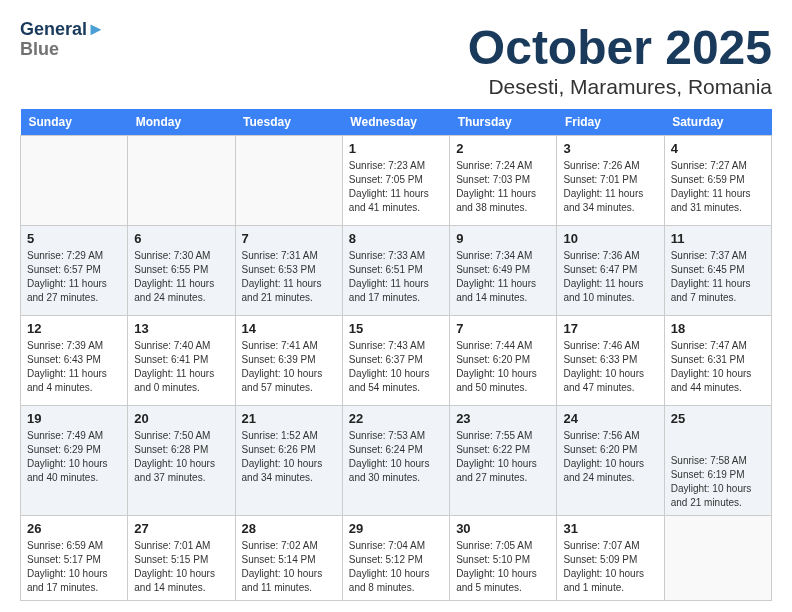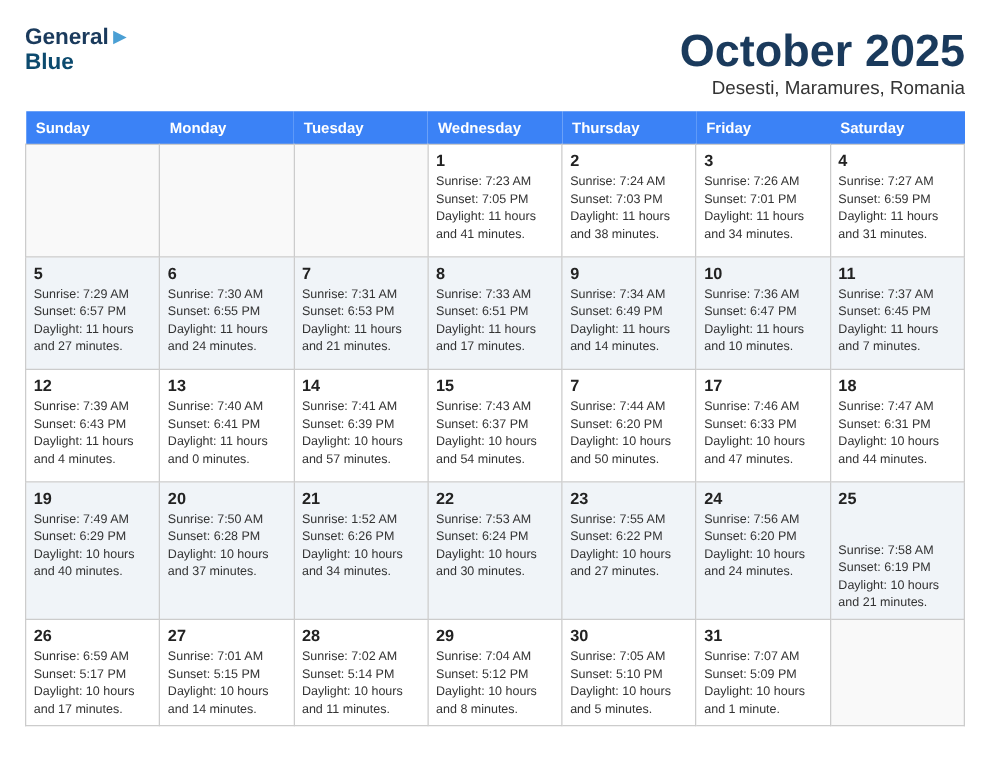--- a/index.html
+++ b/index.html
@@ -17,26 +17,26 @@
       margin-bottom: 10px;
     }
     .logo {
       display: flex;
       align-items: center;
     }
     .title-block {
       text-align: right;
     }
     .month-title {
-      font-size: 36px;
+      font-size: 48px;
       font-weight: bold;
       color: #1a3a5c;
     }
     .location {
-      font-size: 15px;
+      font-size: 21px;
       color: #333;
     }
     .calendar {
       width: 100%;
       border-collapse: collapse;
       font-size: 11px;
     }
     .calendar th {
       background-color: #3b82f6;
       color: #fff;
@@ -75,21 +75,21 @@
     }
   </style>
 </head>
 <body>
 
 <div class="header">
   <div class="logo">
     <div>
       <div style="font-size:18px;font-weight:bold;color:#1a3a5c;line-height:1.1;">
         General<span style="color:#4a9fd4;">►</span><br>
-        <span style="color:#0c4a6e;">Blue</span>
+        <span style="color:#737373;">Blue</span>
       </div>
     </div>
   </div>
   <div class="title-block">
     <div class="month-title">October 2025</div>
     <div class="location">Desesti, Maramures, Romania</div>
   </div>
 </div>
 
 <table class="calendar">

